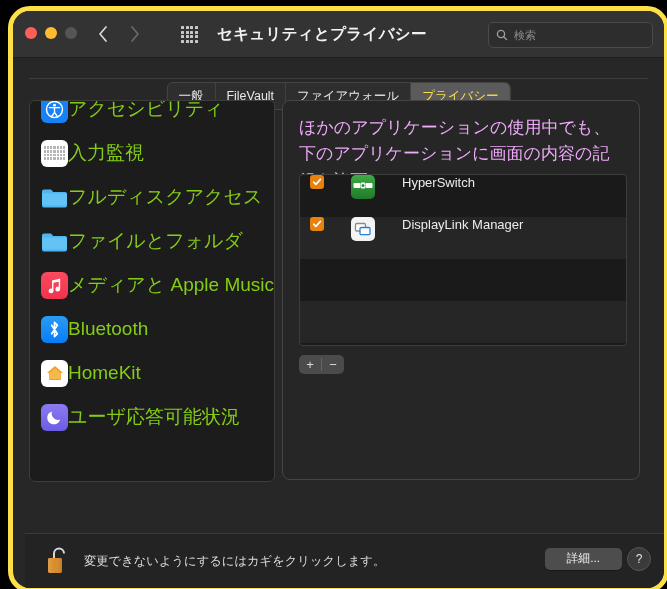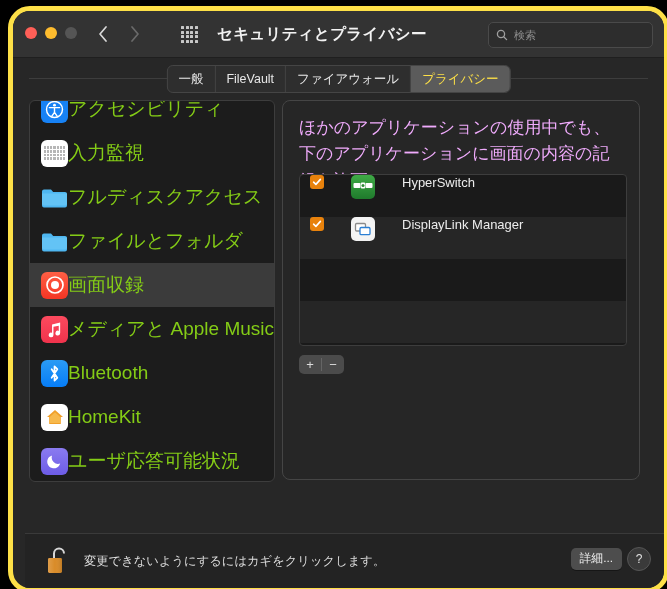--- a/index.html
+++ b/index.html
@@ -78,21 +78,21 @@
   .tabbar {
     position: relative;
     height: 40px;
     background: #272727;
   }
   .tabline {
     position: absolute; left: 16px; right: 16px; top: 20px;
     height: 1px; background: #3d3d3d;
   }
   .tabs {
-    position: absolute; left: 50%; top: 7px;
+    position: absolute; left: 50%; top: 24px;
     transform: translateX(-50%);
     display: flex;
     background: #2e2e2e;
     border: 1px solid #454545;
     border-radius: 6px;
     overflow: hidden;
     height: 26px;
   }
   .tab {
     padding: 0 11px;
@@ -255,21 +255,21 @@
   .lockwrap {
     position: absolute; left: 19px; top: 9px;
     width: 28px; height: 34px;
   }
   .footmsg {
     position: absolute; left: 59px; top: 19px;
     font-size: 12.3px; color: #dcdcdc;
   }
   .detailbtn {
     position: absolute; right: 42px; top: 14px;
-    height: 22px; padding: 0 9px;
+    height: 22px; padding: 0 22px;
     background: #4d4d4d;
     border-radius: 5px;
     display: flex; align-items: center;
     font-size: 11.8px; color: #f0f0f0;
     box-shadow: 0 1px 0 rgba(0,0,0,0.35);
   }
   .helpbtn {
     position: absolute; right: 13px; top: 13px;
     width: 22px; height: 22px;
     border-radius: 50%;
@@ -412,29 +412,20 @@
         <div class="siderow">
           <span class="appicon ic-folder">
             <svg width="27" height="22" viewBox="0 0 27 22">
                 <path d="M1 5.5 a2 2 0 0 1 2-2 h7 l2.2 2.4 h11.8 a2 2 0 0 1 2 2 v11.6 a2 2 0 0 1 -2 2 h-21 a2 2 0 0 1 -2 -2 z" fill="#4eb6f0"></path>
                 <path d="M1 7.6 h25 v9.9 a2 2 0 0 1 -2 2 h-21 a2 2 0 0 1 -2 -2 z" fill="#63c3f5"></path>
               </svg>
           </span>
           <span class="slabel">ファイルとフォルダ</span>
         </div>
 
-        <div class="siderow selected">
-          <span class="appicon ic-record">
-            <svg width="20" height="20" viewBox="0 0 20 20">
-                <circle cx="10" cy="10" r="8" fill="none" stroke="#ffffff" stroke-width="1.7"></circle>
-                <circle cx="10" cy="10" r="4" fill="#ffffff"></circle>
-              </svg>
-          </span>
-          <span class="slabel">画面収録</span>
-        </div>
 
         <div class="siderow">
           <span class="appicon ic-music">
             <svg width="17" height="17" viewBox="0 0 18 18">
                 <path d="M15 1.6 L6.4 3.8 V12.4 a2.5 2.5 0 1 0 1.5 2.3 V6.2 L13.5 4.9 V10.5 a2.5 2.5 0 1 0 1.5 2.3 Z" fill="#ffffff"></path>
               </svg>
           </span>
           <span class="slabel">メディアと Apple Music</span>
         </div>
 

